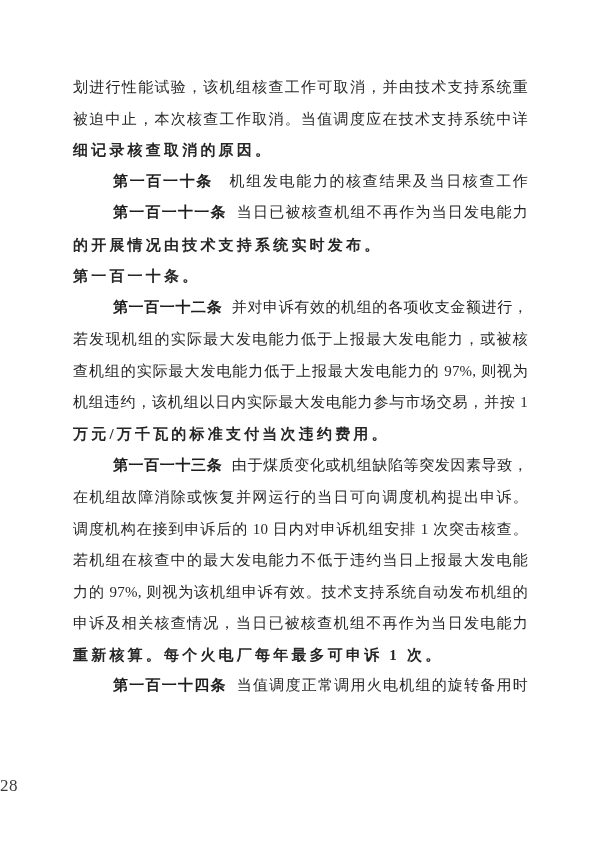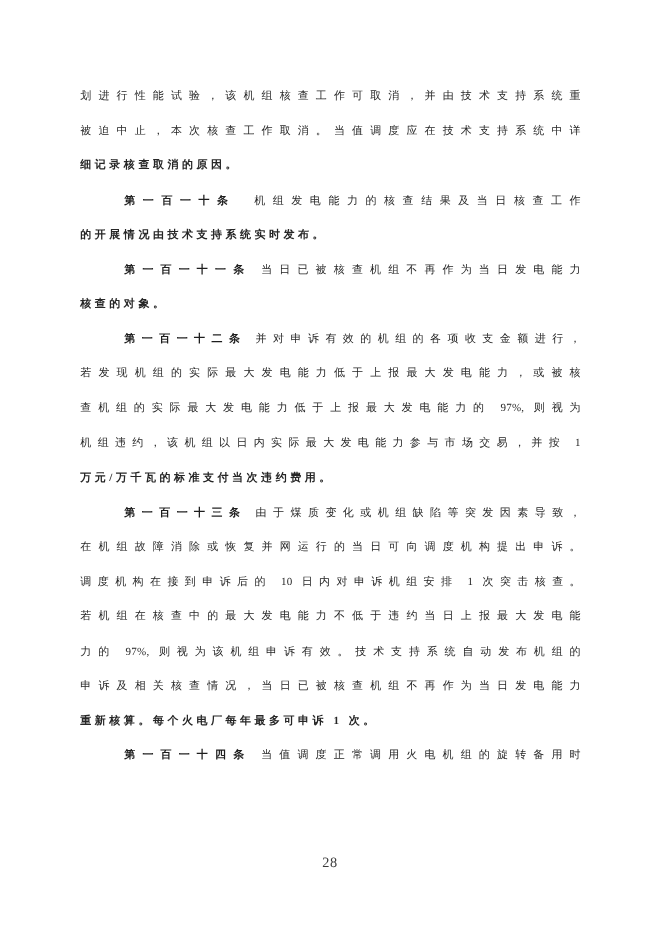--- a/index.html
+++ b/index.html
@@ -16,65 +16,65 @@
     color: #262626;
     overflow: hidden;
   }
   .doc {
     position: absolute;
     left: 73px;
     top: 72px;
     width: 455px;
   }
   .line {
-    font-size: 10px;
+    font-size: 15px;
     line-height: 31.55px;
     height: 31.55px;
     text-align: justify;
     text-align-last: justify;
     letter-spacing: 0.2px;
     white-space: normal;
   }
   .line.last {
     text-align-last: left;
     letter-spacing: 3.2px;
     font-weight: bold;
   }
   .line.indent {
     text-indent: 40px;
+    font-family: Liberation Mono, monospace;
   }
   .hd {
     font-weight: bold;
     color: #1d1d1d;
   }
   .pagenum {
     position: absolute;
     left: 0;
     right: 0;
     top: 776px;
-    text-align: center;
-    font-size: 13px;
+    font-size: 17px;
     letter-spacing: 0.5px;
     color: #3a3a3a;
   }
 </style>
 </head>
 <body>
 
 <div class="page">
   <div class="doc">
     <div class="line"><span>划进行性能试验，该机组核查工作可取消，并由技术支持系统重</span></div>
     <div class="line"><span>被迫中止，本次核查工作取消。当值调度应在技术支持系统中详</span></div>
     <div class="line last"><span>细记录核查取消的原因。</span></div>
 
     <div class="line indent"><b class="hd">第一百一十条</b><span>　机组发电能力的核查结果及当日核查工作</span></div>
+    <div class="line indent"><b class="hd">第一百一十一条</b><span> 当日已被核查机组不再作为当日发电能力</span></div>
+
     <div class="line last"><span>的开展情况由技术支持系统实时发布。</span></div>
-
-    <div class="line indent"><b class="hd">第一百一十一条</b><span> 当日已被核查机组不再作为当日发电能力</span></div>
-    <div class="line last"><span>核查的对象。</span></div>
+    <div class="line last"><span>第一百一十条。</span></div>
 
     <div class="line indent"><b class="hd">第一百一十二条</b><span> 并对申诉有效的机组的各项收支金额进行，</span></div>
     <div class="line"><span>若发现机组的实际最大发电能力低于上报最大发电能力，或被核</span></div>
     <div class="line"><span>查机组的实际最大发电能力低于上报最大发电能力的 97%, 则视为</span></div>
     <div class="line"><span>机组违约，该机组以日内实际最大发电能力参与市场交易，并按 1</span></div>
     <div class="line last"><span>万元/万千瓦的标准支付当次违约费用。</span></div>
 
     <div class="line indent"><b class="hd">第一百一十三条</b><span> 由于煤质变化或机组缺陷等突发因素导致，</span></div>
     <div class="line"><span>在机组故障消除或恢复并网运行的当日可向调度机构提出申诉。</span></div>
     <div class="line"><span>调度机构在接到申诉后的 10 日内对申诉机组安排 1 次突击核查。</span></div>

